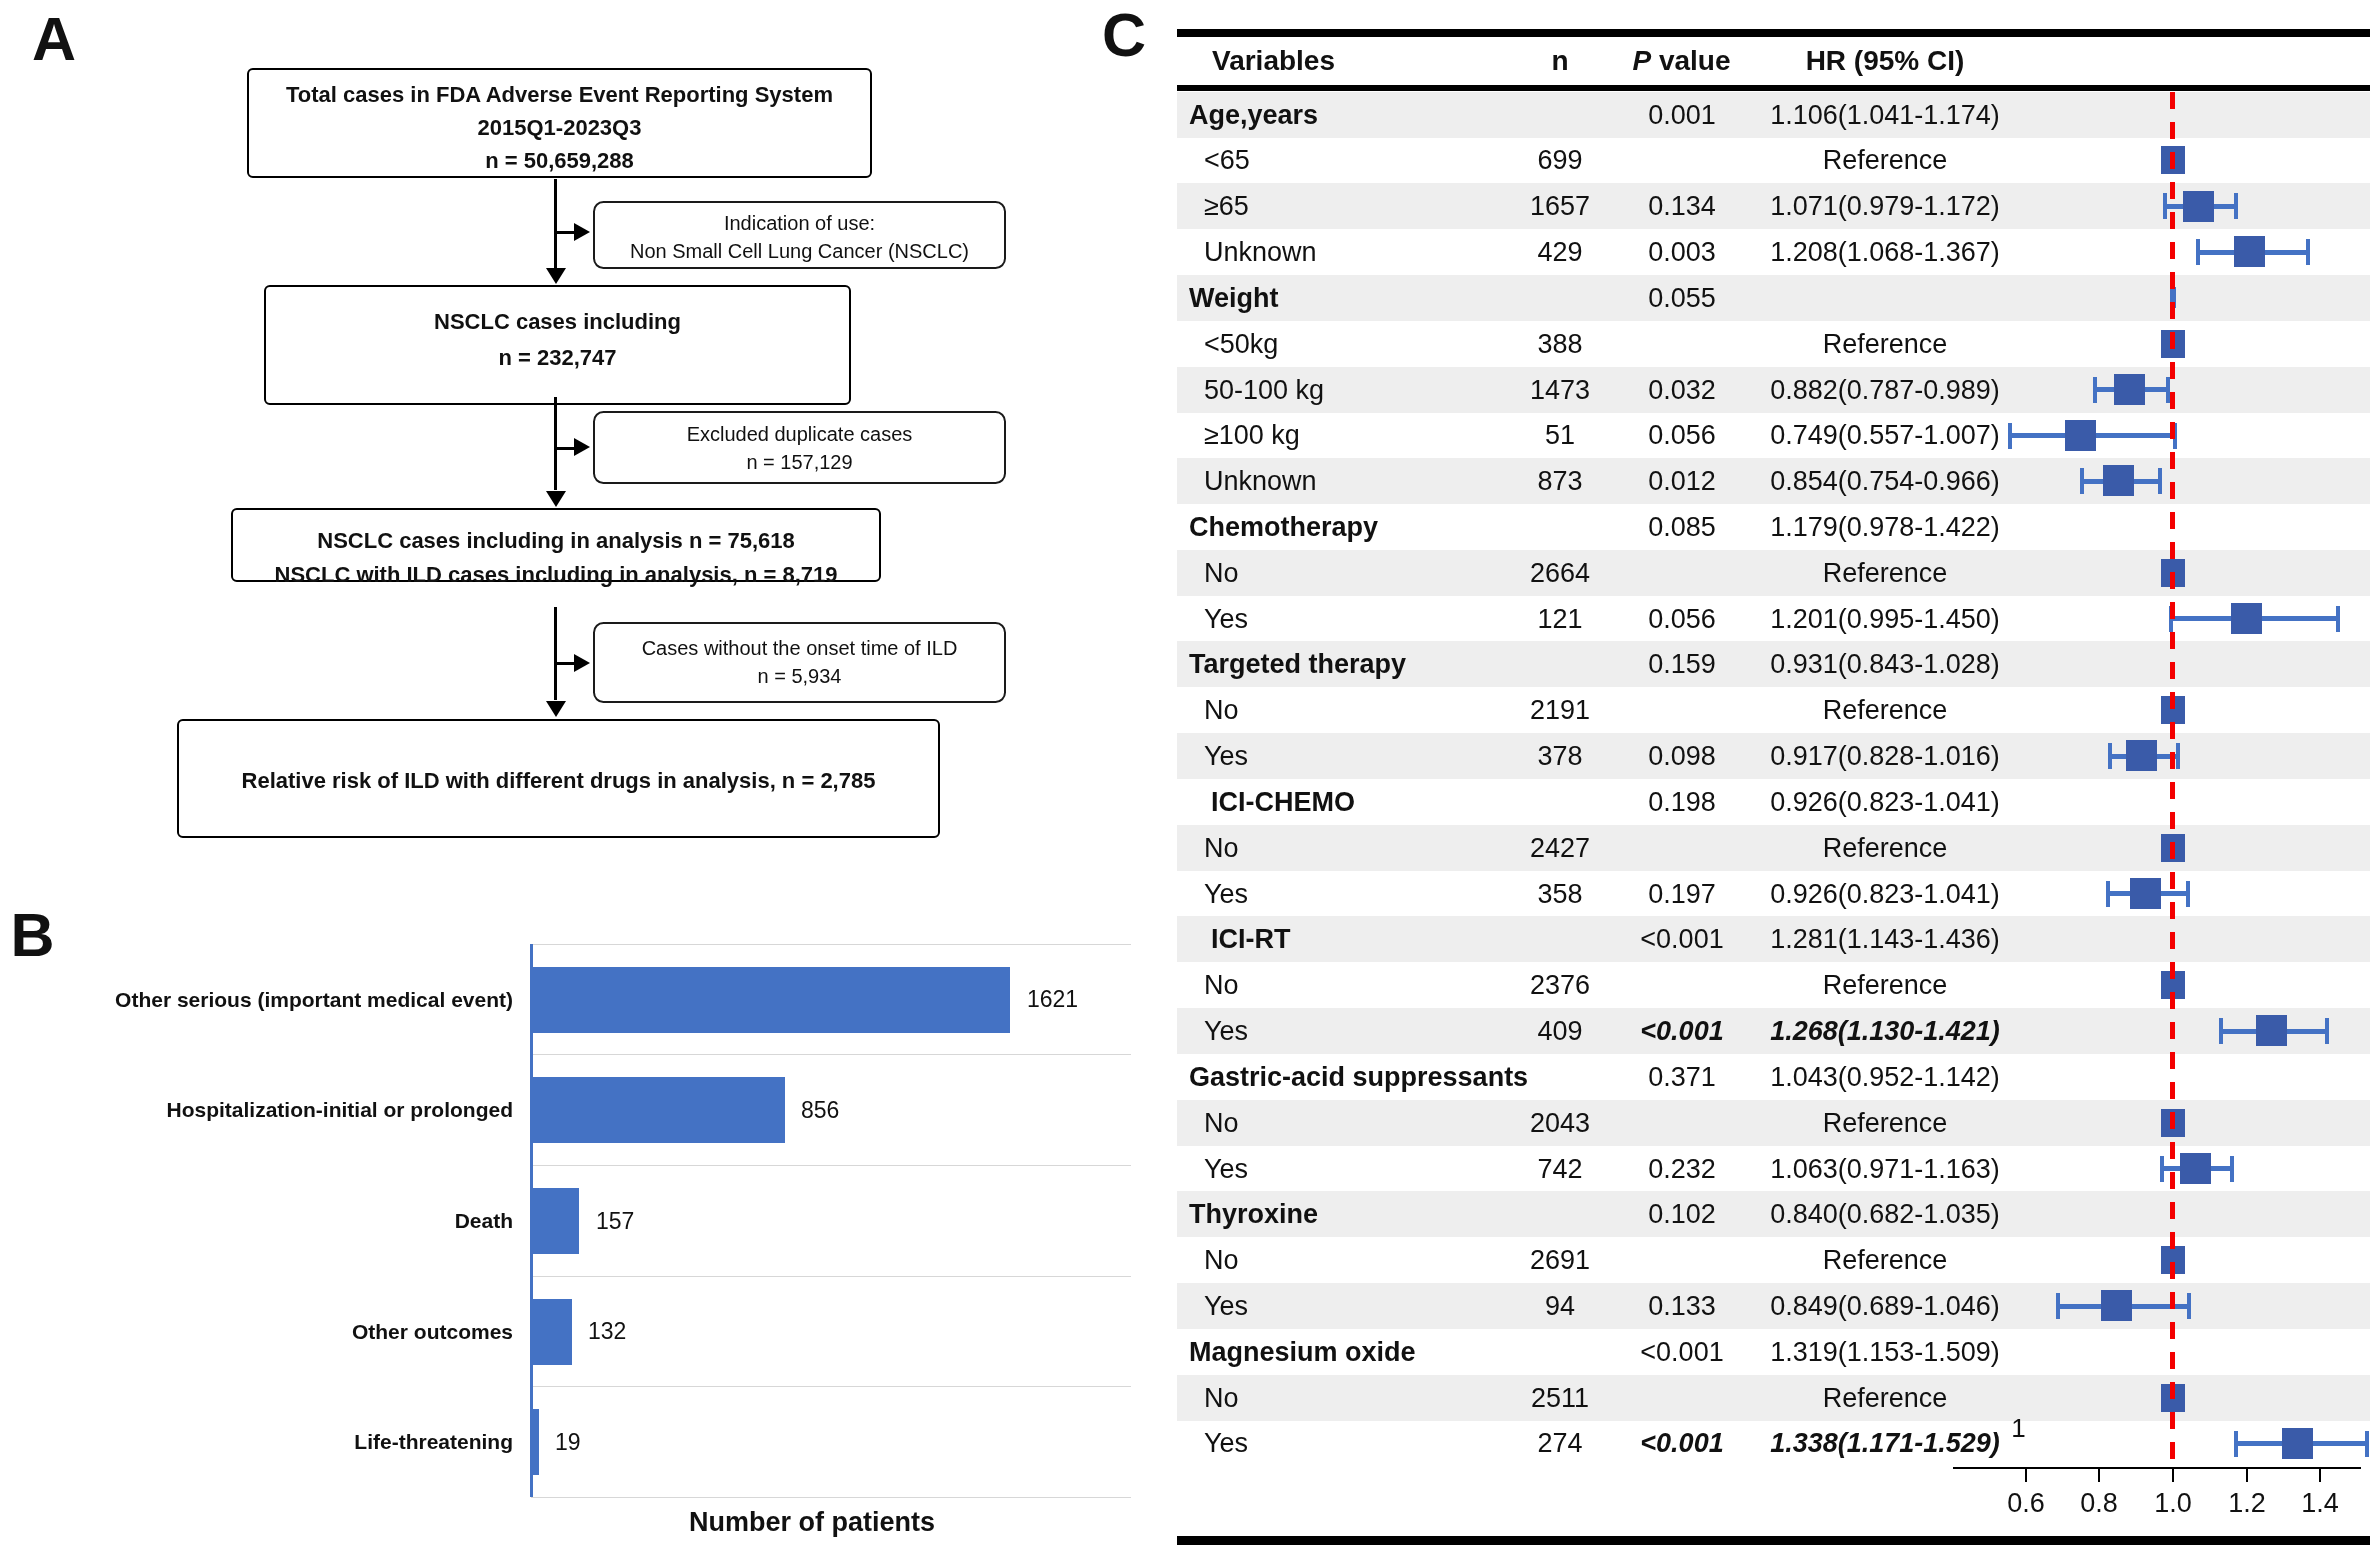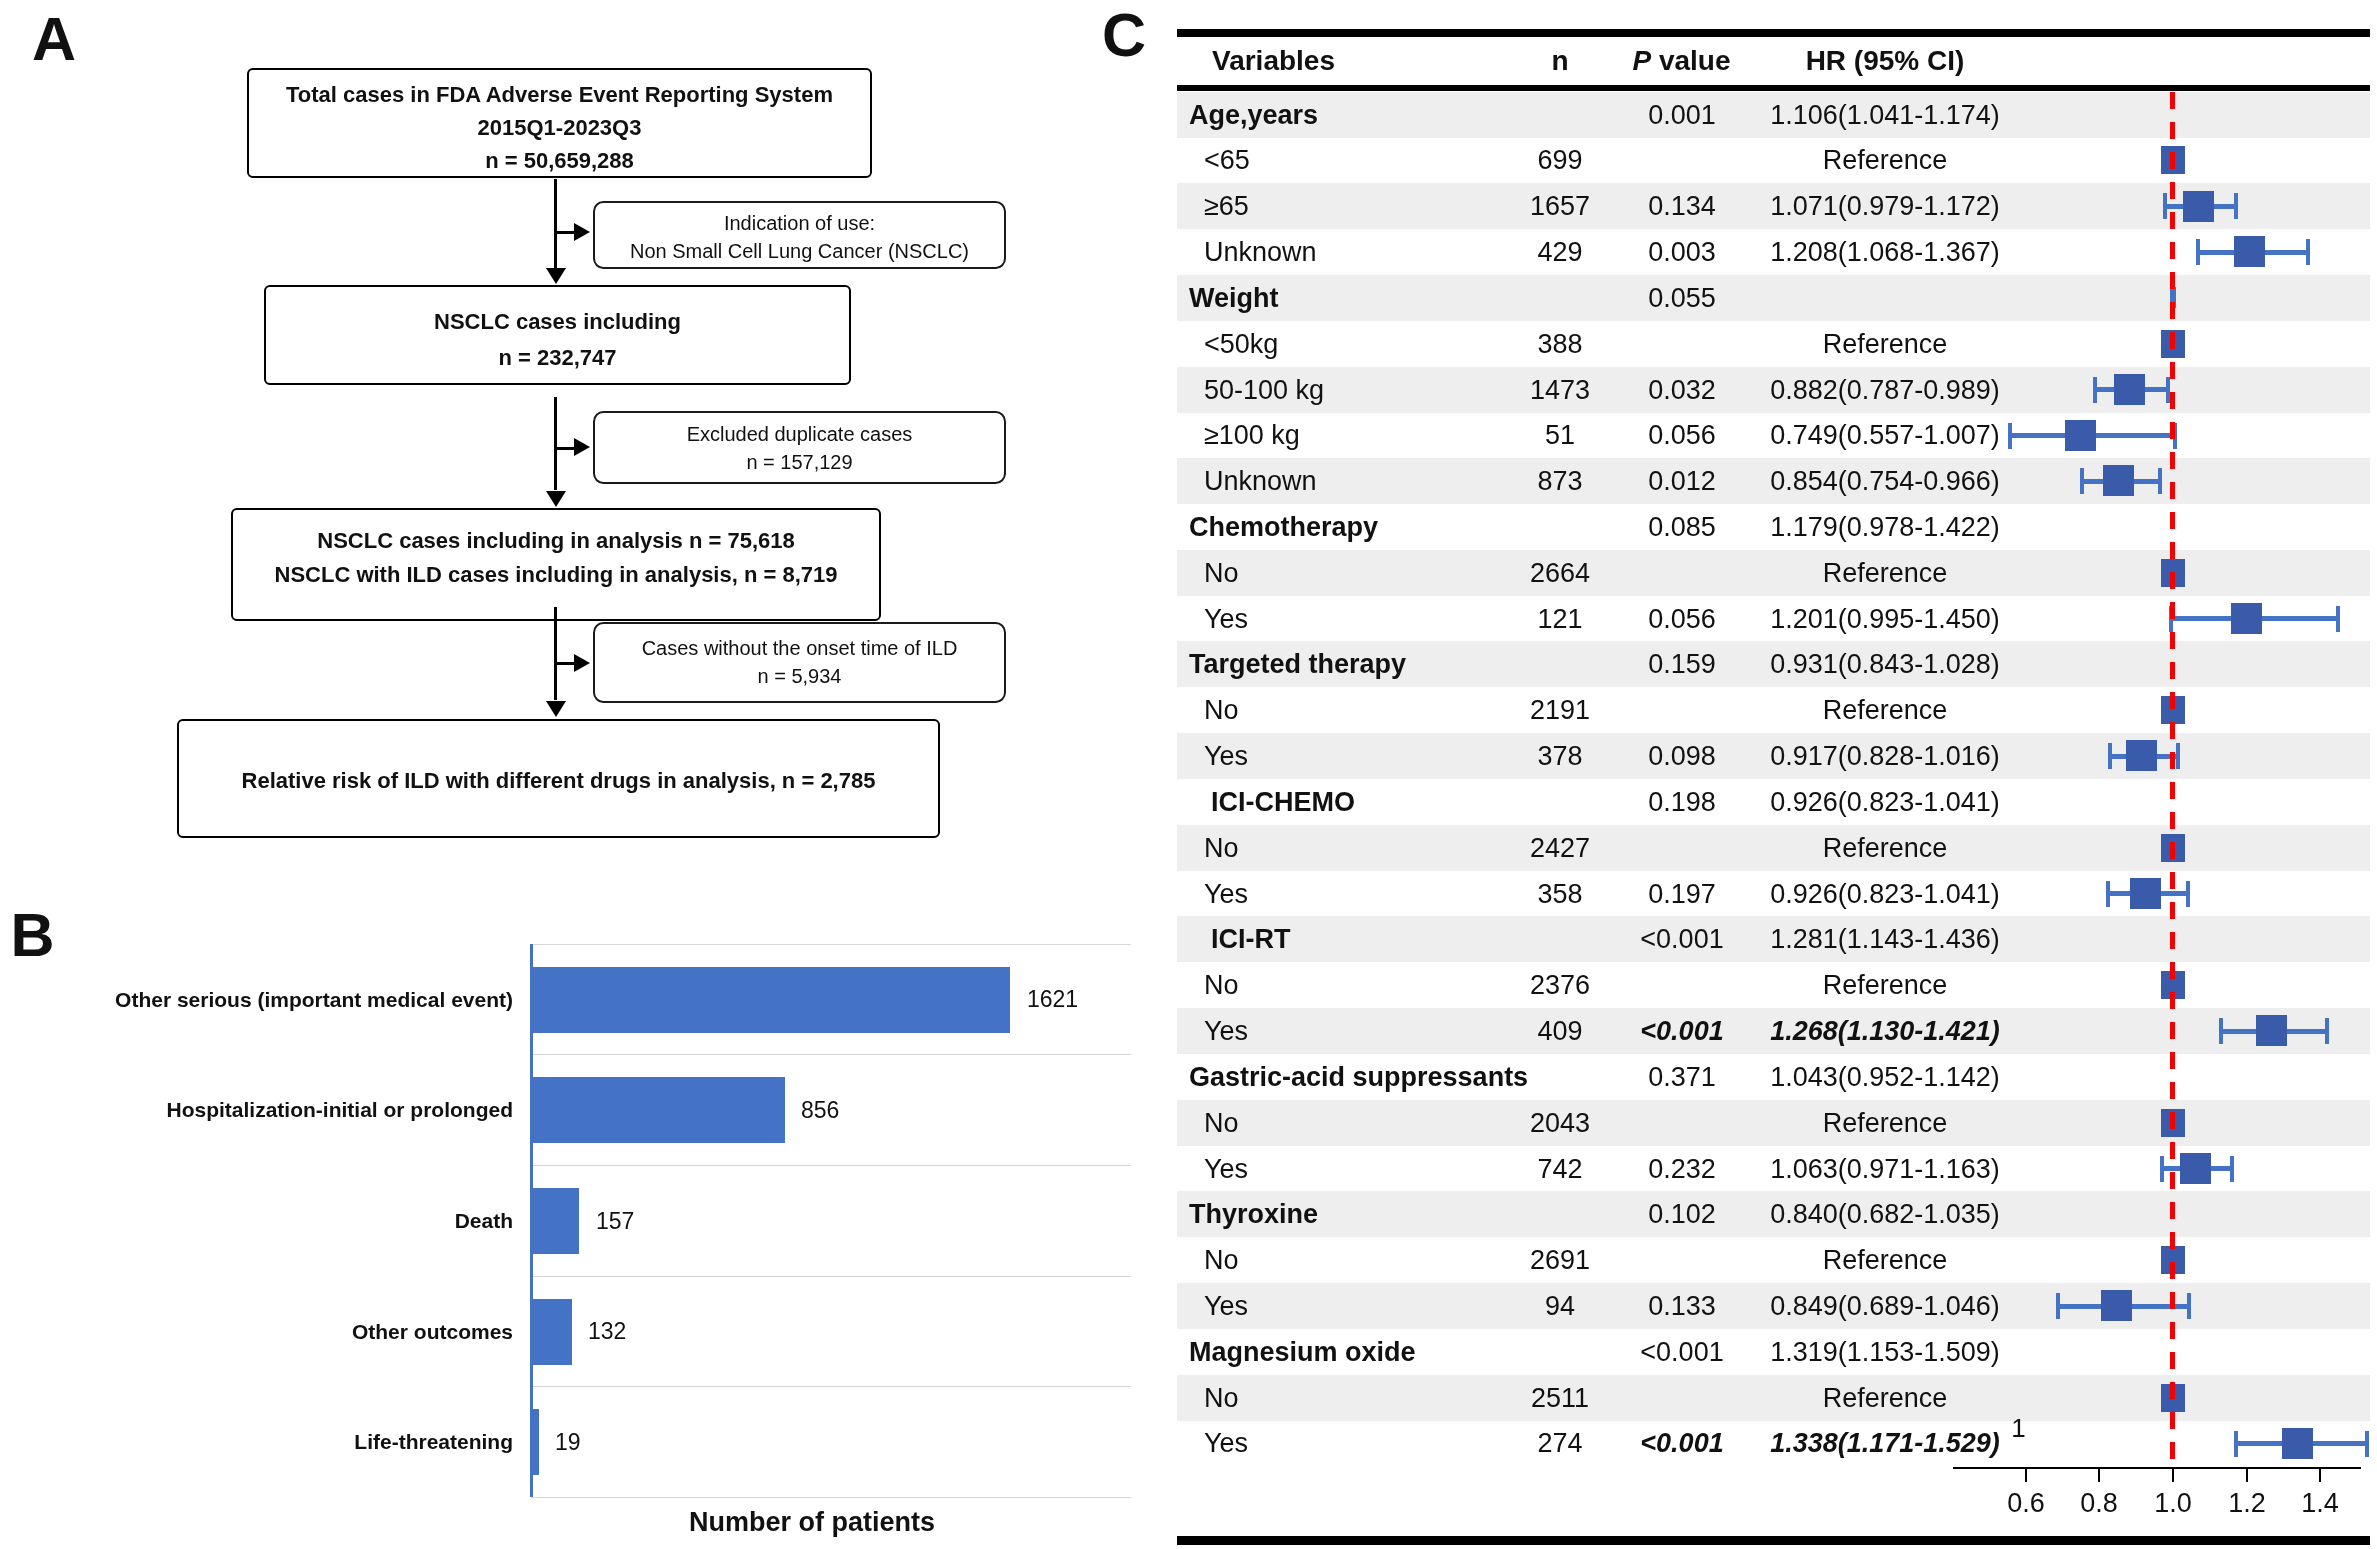--- a/index.html
+++ b/index.html
@@ -49,36 +49,36 @@
   <div class="abs flow-line" style="left:554px;top:179px;width:2.9px;height:90px;"></div>
   <div class="abs arrow-down" style="left:546px;top:268px;"></div>
   <div class="abs flow-line" style="left:554px;top:231px;width:21px;height:2.9px;"></div>
   <div class="abs arrow-right" style="left:574px;top:223px;"></div>
 
   <div class="abs sbox" style="left:593px;top:201px;width:413px;height:68px;padding-top:5.8px;">
     <span>Indication of use:</span>
     <span>Non Small Cell Lung Cancer (NSCLC)</span>
   </div>
 
-  <div class="abs fbox" style="left:264px;top:285px;width:587px;height:100px;padding-top:17.4px;">
+  <div class="abs fbox" style="left:264px;top:285px;width:587px;height:120px;padding-top:17.4px;">
     <span style="line-height:36px;">NSCLC cases including</span>
     <span style="line-height:36px;">n = 232,747</span>
   </div>
 
   <div class="abs flow-line" style="left:554px;top:397px;width:2.9px;height:93px;"></div>
   <div class="abs arrow-down" style="left:546px;top:491px;"></div>
   <div class="abs flow-line" style="left:554px;top:447px;width:21px;height:2.9px;"></div>
   <div class="abs arrow-right" style="left:574px;top:438px;"></div>
 
   <div class="abs sbox" style="left:593px;top:411px;width:413px;height:73px;padding-top:7px;">
     <span>Excluded duplicate cases</span>
     <span>n = 157,129</span>
   </div>
 
-  <div class="abs fbox" style="left:231px;top:508px;width:650px;height:113px;padding-top:14px;">
+  <div class="abs fbox" style="left:231px;top:508px;width:650px;height:74px;padding-top:14px;">
     <span style="line-height:34px;">NSCLC cases including in analysis n = 75,618</span>
     <span style="line-height:34px;">NSCLC with ILD cases including in analysis, n = 8,719</span>
   </div>
 
   <div class="abs flow-line" style="left:554px;top:607px;width:2.9px;height:93px;"></div>
   <div class="abs arrow-down" style="left:546px;top:701px;"></div>
   <div class="abs flow-line" style="left:554px;top:662px;width:21px;height:2.9px;"></div>
   <div class="abs arrow-right" style="left:574px;top:654px;"></div>
 
   <div class="abs sbox" style="left:593px;top:622px;width:413px;height:81px;padding-top:10.4px;">

